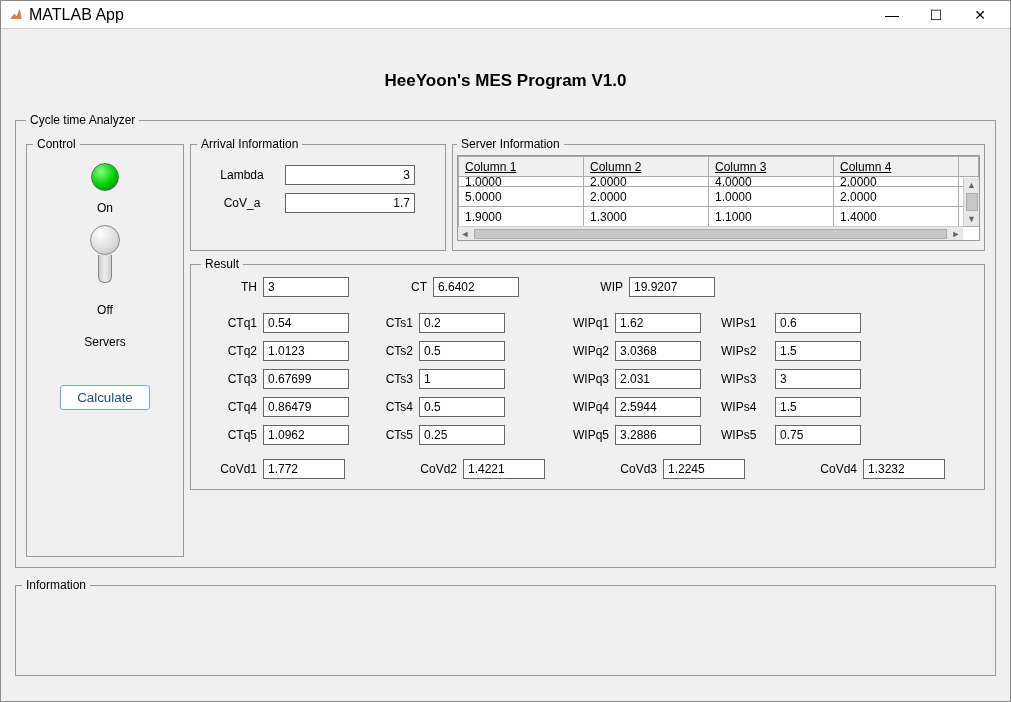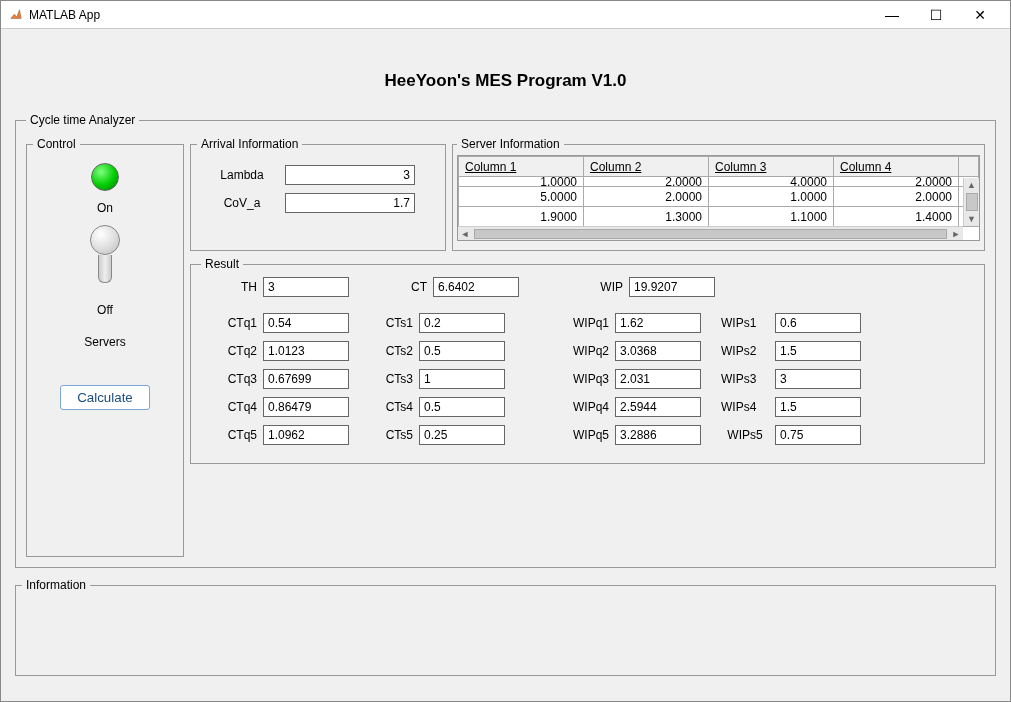--- a/index.html
+++ b/index.html
@@ -23,21 +23,21 @@
     background: #fff;
     border-bottom: 1px solid #ccc;
     display: flex;
     align-items: center;
     padding: 0 8px;
   }
   .titlebar-icon {
     width: 14px; height: 14px;
     margin-right: 6px;
   }
-  .titlebar-title { flex: 0 0 auto; font-size: 12px; }
+  .titlebar-title { flex: 0 0 auto; font-size: 16px; }
   .titlebar-spacer { flex: 1; }
   .titlebar-btn {
     width: 44px; height: 28px;
     display: flex; align-items: center; justify-content: center;
     font-size: 14px;
     cursor: default;
   }
   .content {
     flex: 1;
     background: #f0f0f0;
@@ -158,21 +158,20 @@
     background: #fff;
   }
   table.server-table {
     border-collapse: collapse;
     width: 100%;
     font-size: 12px;
   }
   table.server-table th, table.server-table td {
     border: 1px solid #aaa;
     padding: 2px 6px;
-    text-align: right;
     height: 20px;
     white-space: nowrap;
   }
   table.server-table th {
     background: #f0f0f0;
     text-align: left;
     font-weight: normal;
     text-decoration: underline;
   }
   .server-table th.empty { width: 20px; }
@@ -414,25 +413,38 @@
                 <div class="result-row">
                   <span class="rlbl">CTq5</span>
                   <input class="field field-left rval" value="1.0962" style="">
                   <span class="gap-s"></span>
                   <span class="rlbl" style="width:40px">CTs5</span>
                   <input class="field field-left rval" value="0.25" style="">
                   <span class="gap-m"></span>
                   <span class="rlbl-w">WIPq5</span>
                   <input class="field field-left rval-w" value="3.2886" style="">
                   <span style="width:8px"></span>
-                  <span style="width:48px;text-align:center">WIPs5</span>
+                  <span style="width:48px;text-align:left">WIPs5</span>
                   <input class="field field-left rval-w" value="0.75" style="">
                 </div>
               </div>
 
+            <div class="covd-row">
+              <span class="clbl">CoVd1</span>
+              <input class="field field-left cval" value="1.772" style="">
+              <span class="cgap"></span>
+              <span class="clbl">CoVd2</span>
+              <input class="field field-left cval" value="1.4221" style="">
+              <span class="cgap"></span>
+              <span class="clbl">CoVd3</span>
+              <input class="field field-left cval" value="1.2245" style="">
+              <span class="cgap"></span>
+              <span class="clbl">CoVd4</span>
+              <input class="field field-left cval" value="1.3232" style="">
+            </div>
           </fieldset>
         </div>
       </div>
     </fieldset>
 
     <fieldset class="information-box">
       <legend>Information</legend>
     </fieldset>
   </div>
 </div>

